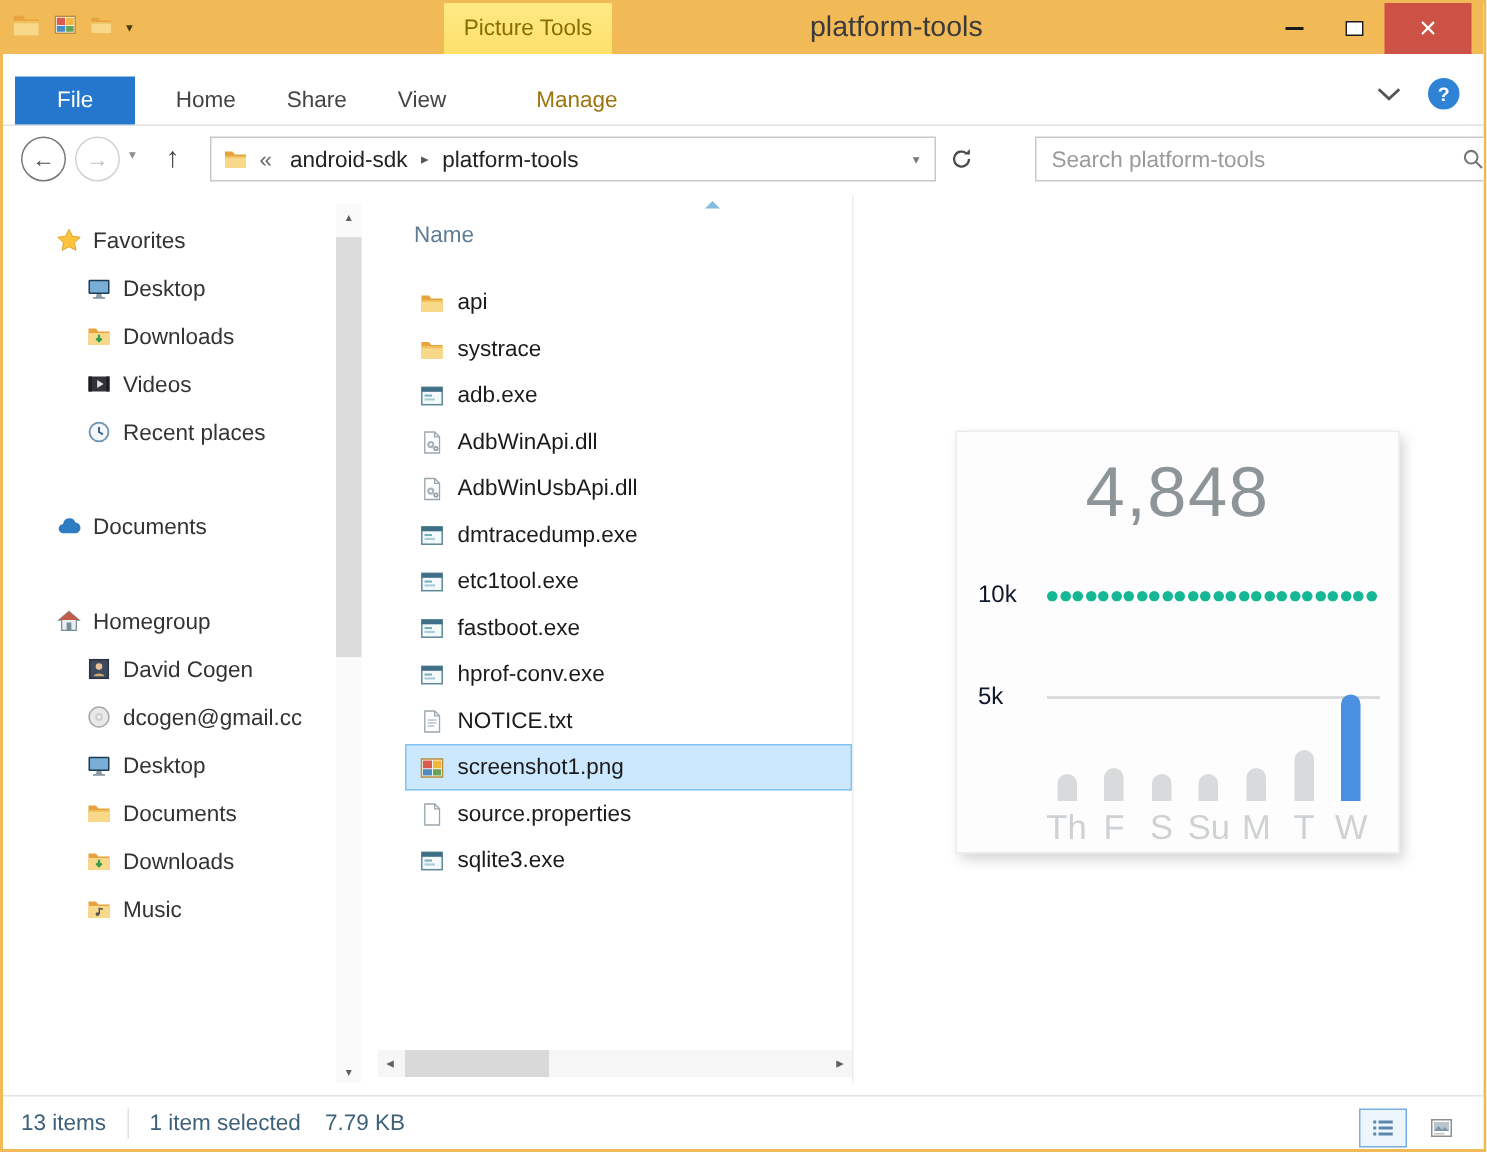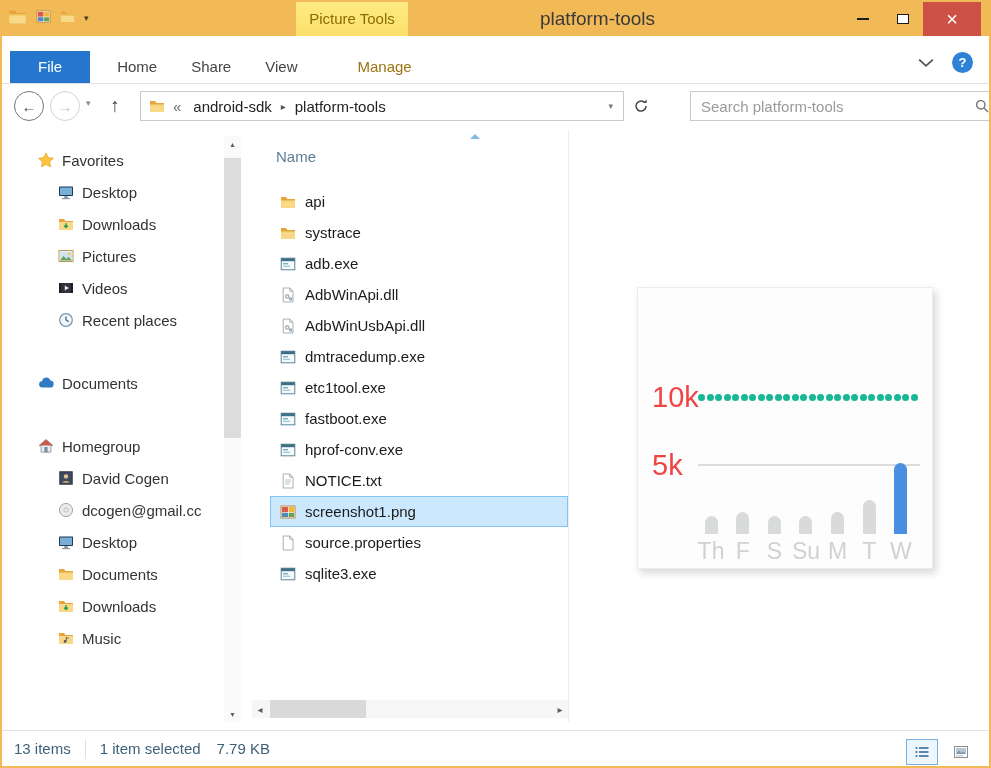--- a/index.html
+++ b/index.html
@@ -89,21 +89,21 @@
   .hscroll .arr { position:absolute; top:0; width:16px; height:18px; display:flex; align-items:center; justify-content:center;
                   font-size:10px; color:#5f5f5f; }
   .h-arr-left { left:0; } .h-arr-right { right:0; }
   .h-thumb { position:absolute; left:18px; top:0; width:96px; height:18px; background:#d9d9d9; }
 
   
   .preview { position:absolute; left:635px; top:159px; width:296px; height:282px; background:#fdfdfd;
              border:1px solid #ececec; box-shadow:3px 4px 8px rgba(0,0,0,.16); }
   .big-number { position:absolute; top:12px; left:0; right:0; text-align:center; font-size:47px; color:#8d9599; letter-spacing:1px; }
   .goal-row { position:absolute; top:93px; left:14px; right:12px; height:32px; display:flex; align-items:center; }
-  .axis-label { width:46px; font-size:29px; color:#ef4444; flex:none; }
+  .axis-label { width:46px; font-size:16px; color:#0f172a; flex:none; }
   .dots { flex:1; display:flex; align-items:center; gap:1.5px; overflow:hidden; }
   .dot { width:7px; height:7px; border-radius:50%; background:var(--chart-green,#15b795); flex:none; }
   .mid-row { position:absolute; top:161px; left:14px; right:12px; height:32px; display:flex; align-items:center; }
   .mid-line { flex:1; height:2px; background:#dcdcdc; }
   .chart-cols { position:absolute; left:58px; width:220px; bottom:34px; height:146px;
                 display:flex; justify-content:space-between; align-items:flex-end; }
   .ccol { width:30px; display:flex; justify-content:center; align-items:flex-end; }
   .cbar { width:13px; border-radius:7px 7px 0 0; background:#d9dadb; }
   .cbar.hl { background:var(--chart-blue,#4a90e2); }
   .chart-days { position:absolute; left:58px; width:220px; top:250px; display:flex; justify-content:space-between; }
@@ -263,31 +263,20 @@
               <path d="M1 3h5l1.5 2H15v9H1z" fill="#e8a33d"></path>
               <path d="M1 6h14v8H1z" fill="#f8d98a"></path>
               <path d="M8 7.2v4.2M6.2 9.6L8 11.4l1.8-1.8" stroke="#2f9e4e" stroke-width="1.5" fill="none"></path>
             </svg>
           </span>
           <span class="sb-label">Downloads</span>
         </div>
         <div class="sb-item indent1">
           <span class="icon">
             <svg viewBox="0 0 16 16">
-              <rect x="1" y="2.5" width="14" height="11" fill="#fff" stroke="#b99a55"></rect>
-              <rect x="2" y="3.5" width="12" height="9" fill="#cfe3f2"></rect>
-              <path d="M2 12.5l3.6-4.4 2.8 3 2-2.3 3.6 3.7z" fill="#67a05b"></path>
-              <circle cx="11.3" cy="5.8" r="1.2" fill="#f4c430"></circle>
-            </svg>
-          </span>
-          <span class="sb-label">Pictures</span>
-        </div>
-        <div class="sb-item indent1">
-          <span class="icon">
-            <svg viewBox="0 0 16 16">
               <rect x="1" y="3" width="14" height="10" fill="#33333d"></rect>
               <rect x="1" y="3" width="2.2" height="10" fill="#1d1d25"></rect>
               <rect x="12.8" y="3" width="2.2" height="10" fill="#1d1d25"></rect>
               <path d="M6.8 5.4v5.2L11 8z" fill="#e8e8e8"></path>
             </svg>
           </span>
           <span class="sb-label">Videos</span>
         </div>
         <div class="sb-item indent1">
           <span class="icon">
@@ -536,20 +525,21 @@
         </div>
       </div>
 
     <div class="hscroll">
       <div class="arr h-arr-left">◂</div>
       <div class="h-thumb"></div>
       <div class="arr h-arr-right">▸</div>
     </div>
 
     <div class="preview">
+      <div class="big-number">4,848</div>
       <div class="goal-row">
         <span class="axis-label">10k</span>
         <span class="dots">
             <span class="dot"></span>
             <span class="dot"></span>
             <span class="dot"></span>
             <span class="dot"></span>
             <span class="dot"></span>
             <span class="dot"></span>
             <span class="dot"></span>

